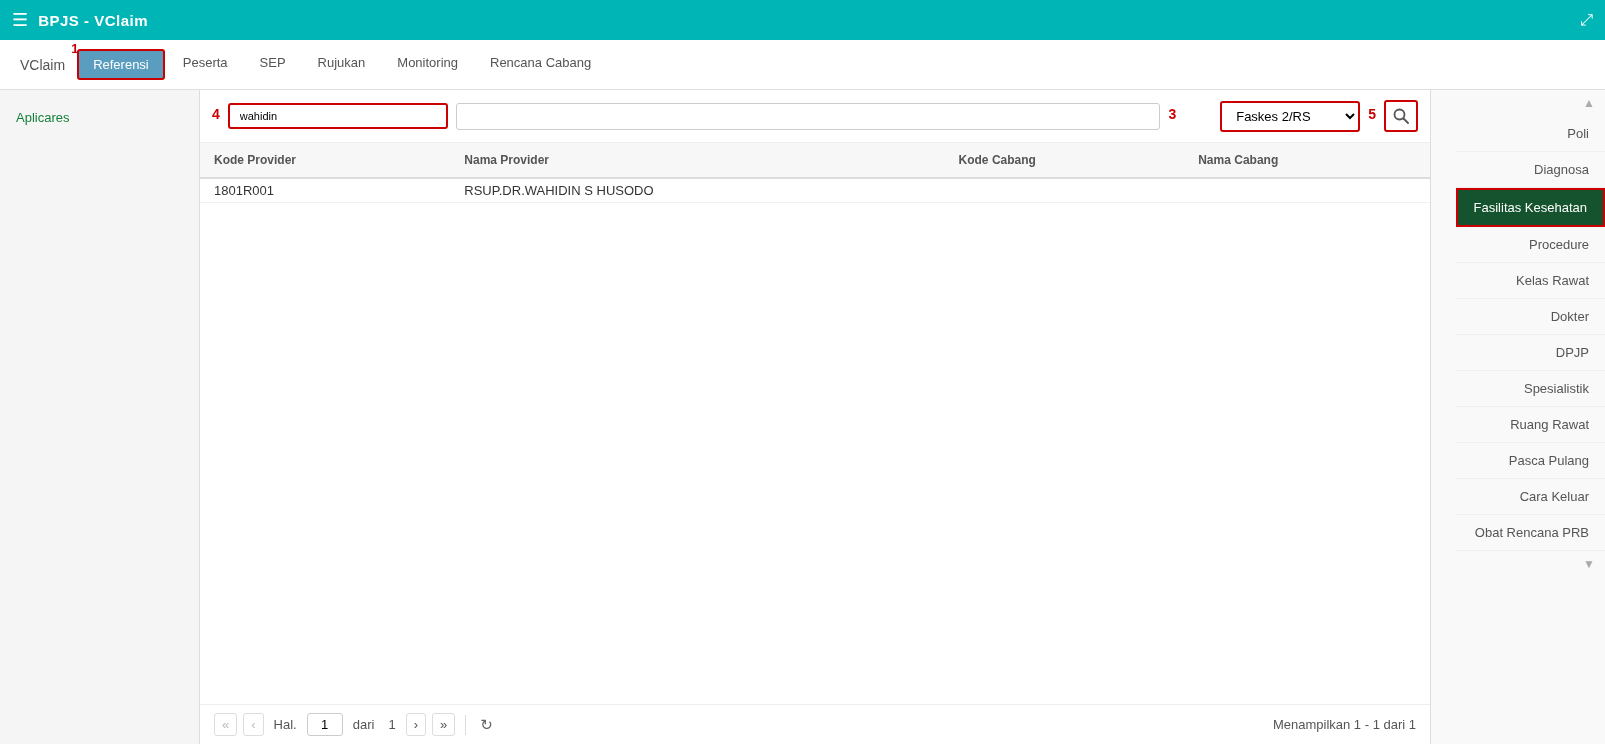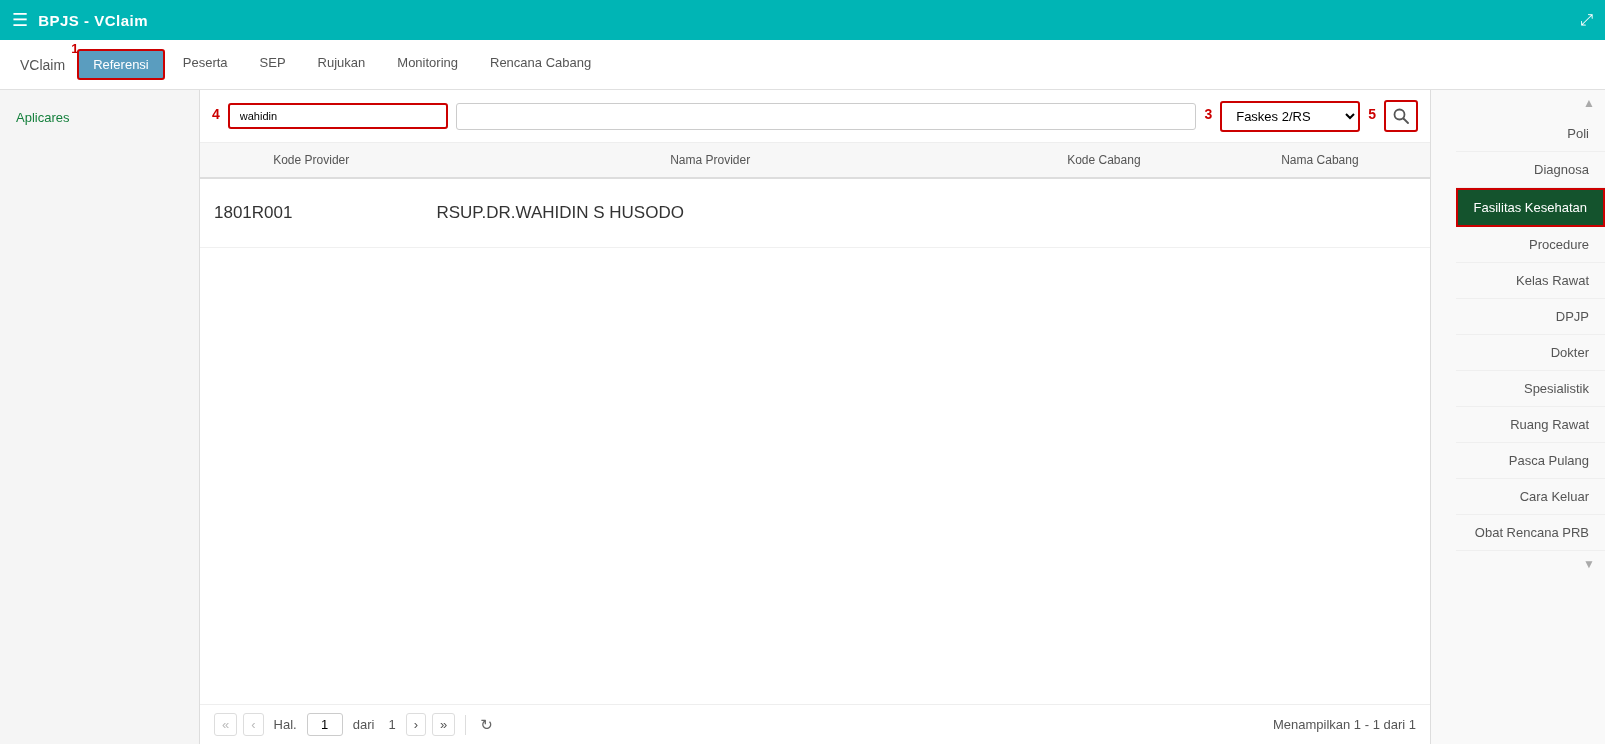--- a/index.html
+++ b/index.html
@@ -122,20 +122,21 @@
     }
     .faskes-select {
       border: 2px solid #cc0000;
       border-radius: 3px;
       padding: 5px 10px;
       font-size: 13px;
       outline: none;
       background: #fff;
       cursor: pointer;
       min-width: 140px;
+      margin-left: 36px;
     }
     .search-btn {
       border: 2px solid #cc0000;
       border-radius: 3px;
       background: #fff;
       width: 34px;
       height: 32px;
       cursor: pointer;
       display: flex;
       align-items: center;
@@ -152,29 +153,29 @@
     table {
       width: 100%;
       border-collapse: collapse;
     }
     thead tr {
       background: #f7f7f7;
       border-bottom: 2px solid #ddd;
     }
     th {
       padding: 10px 14px;
-      text-align: center;
-      font-weight: 400;
+      text-align: left;
+      font-weight: 700;
       color: #555;
       font-size: 12px;
     }
     td {
-      padding: 24px 14px;
+      padding: 4px 14px;
       border-bottom: 1px solid #f0f0f0;
-      font-size: 17px;
+      font-size: 13px;
       color: #333;
     }
 
     
     .pagination {
       display: flex;
       align-items: center;
       padding: 8px 14px;
       border-top: 1px solid #eee;
       background: #fff;
@@ -377,22 +378,22 @@
   <div class="right-sidebar">
     <div class="right-sidebar-scroll-up">
       <span>▲</span>
     </div>
     <div id="sidebar-items-container">
         <div class="sidebar-item">Poli</div>
         <div class="sidebar-item">Diagnosa</div>
         <div class="sidebar-item active">Fasilitas Kesehatan</div>
         <div class="sidebar-item">Procedure</div>
         <div class="sidebar-item">Kelas Rawat</div>
+        <div class="sidebar-item">Dokter</div>
         <div class="sidebar-item">DPJP</div>
-        <div class="sidebar-item">Dokter</div>
         <div class="sidebar-item">Spesialistik</div>
         <div class="sidebar-item">Ruang Rawat</div>
         <div class="sidebar-item">Pasca Pulang</div>
         <div class="sidebar-item">Cara Keluar</div>
         <div class="sidebar-item">Obat Rencana PRB</div>
       </div>
     <div class="right-sidebar-scroll-down">
       <span>▼</span>
     </div>
   </div>

